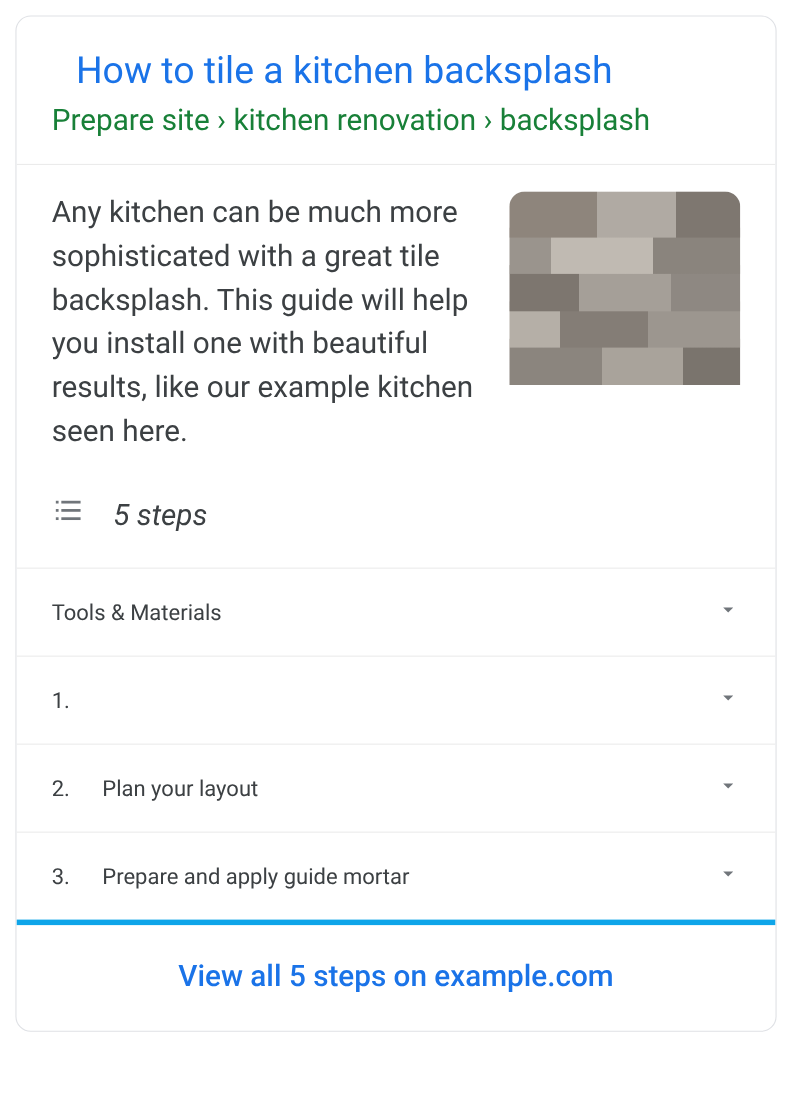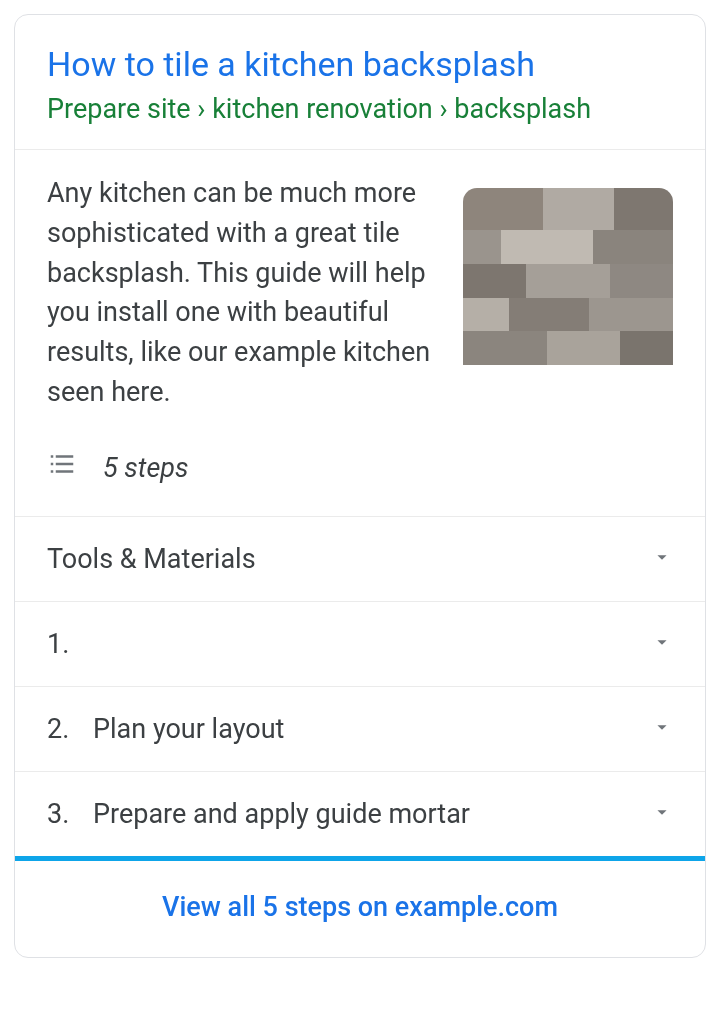--- a/index.html
+++ b/index.html
@@ -16,38 +16,39 @@
     overflow: hidden;
     background: #fff;
   }
   .pad { padding: 28px 32px 0 32px; }
   .title {
     color: #1a73e8;
     font-size: 34px;
     font-weight: 400;
     line-height: 1.25;
     margin-bottom: 6px;
+    margin-left: 22px;
   }
   .breadcrumb {
     color: #188038;
     font-size: 27px;
     font-weight: 400;
     line-height: 1.3;
     margin-bottom: 22px;
   }
   .divider {
     border: none;
     border-top: 1px solid #ebebeb;
     margin: 0;
   }
   .body {
     display: flex;
     gap: 22px;
     padding: 24px 32px 28px 32px;
-    align-items: center;
+    align-items: flex-start;
   }
   .desc {
     color: #3c4043;
     font-size: 27px;
     line-height: 1.48;
     flex: 1;
   }
   .thumb {
     width: 210px;
     height: 210px;
@@ -75,21 +76,21 @@
   }
   .meta-item:first-child { width: 300px; }
   .icon { color: #70757a; flex-shrink: 0; }
   .row {
     display: flex;
     align-items: center;
     justify-content: space-between;
     padding: 26px 32px;
     border-top: 1px solid #ebebeb;
     color: #3c4043;
-    font-size: 27px;
+    font-size: 20px;
     cursor: pointer;
   }
   .row-left { display: flex; gap: 18px; }
   .row .num { min-width: 28px; }
   .chev { color: #70757a; }
   .footer {
     border-top: 5px solid #0ea5e9;
     text-align: center;
     padding: 30px 20px 34px;
   }

